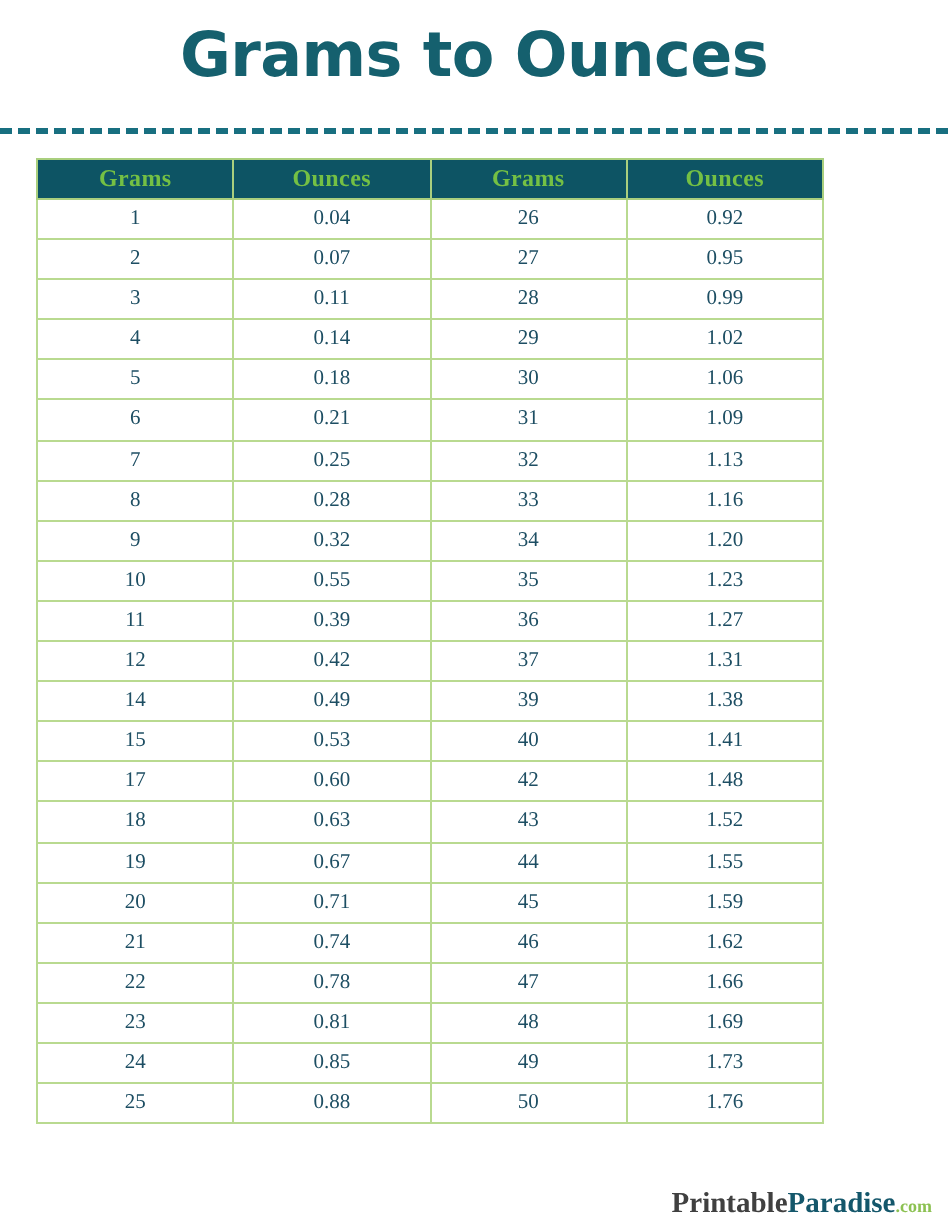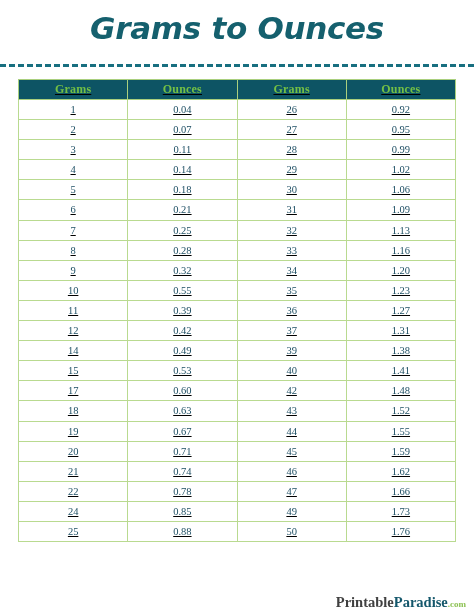--- a/index.html
+++ b/index.html
@@ -12,21 +12,20 @@
     background: #ffffff;
     font-family: "Liberation Serif", serif;
     overflow: hidden;
     position: relative;
   }
 
   
   .page-title {
     text-align: center;
     font-family: "DejaVu Sans", sans-serif;
-    font-style: italic;
     font-weight: bold;
     font-size: 31px;
     color: #15606e;
     letter-spacing: -0.3px;
     padding-top: 9px;
     line-height: 1.25;
     margin: 0;
   }
 
   
@@ -41,23 +40,22 @@
 
   
   .table-wrap {
     position: absolute;
     left: 18px;
     top: 79px;
     width: 438px;
   }
   table.conv {
     border-collapse: collapse;
-    width: 438px;
+    width: 394px;
     table-layout: fixed;
-    text-decoration: underline;
   }
   table.conv th {
     background: #0d5464;
     color: #74c044;
     font-family: "Liberation Serif", serif;
     font-weight: bold;
     font-size: 12px;
     height: 19px;
     line-height: 19px;
     padding: 0;
@@ -224,20 +222,26 @@
           <td>46</td>
           <td>1.62</td>
         </tr>
         <tr>
           <td>22</td>
           <td>0.78</td>
           <td>47</td>
           <td>1.66</td>
         </tr>
         <tr>
+          <td>23</td>
+          <td>0.81</td>
+          <td>48</td>
+          <td>1.69</td>
+        </tr>
+        <tr>
           <td>24</td>
           <td>0.85</td>
           <td>49</td>
           <td>1.73</td>
         </tr>
         <tr>
           <td>25</td>
           <td>0.88</td>
           <td>50</td>
           <td>1.76</td>

